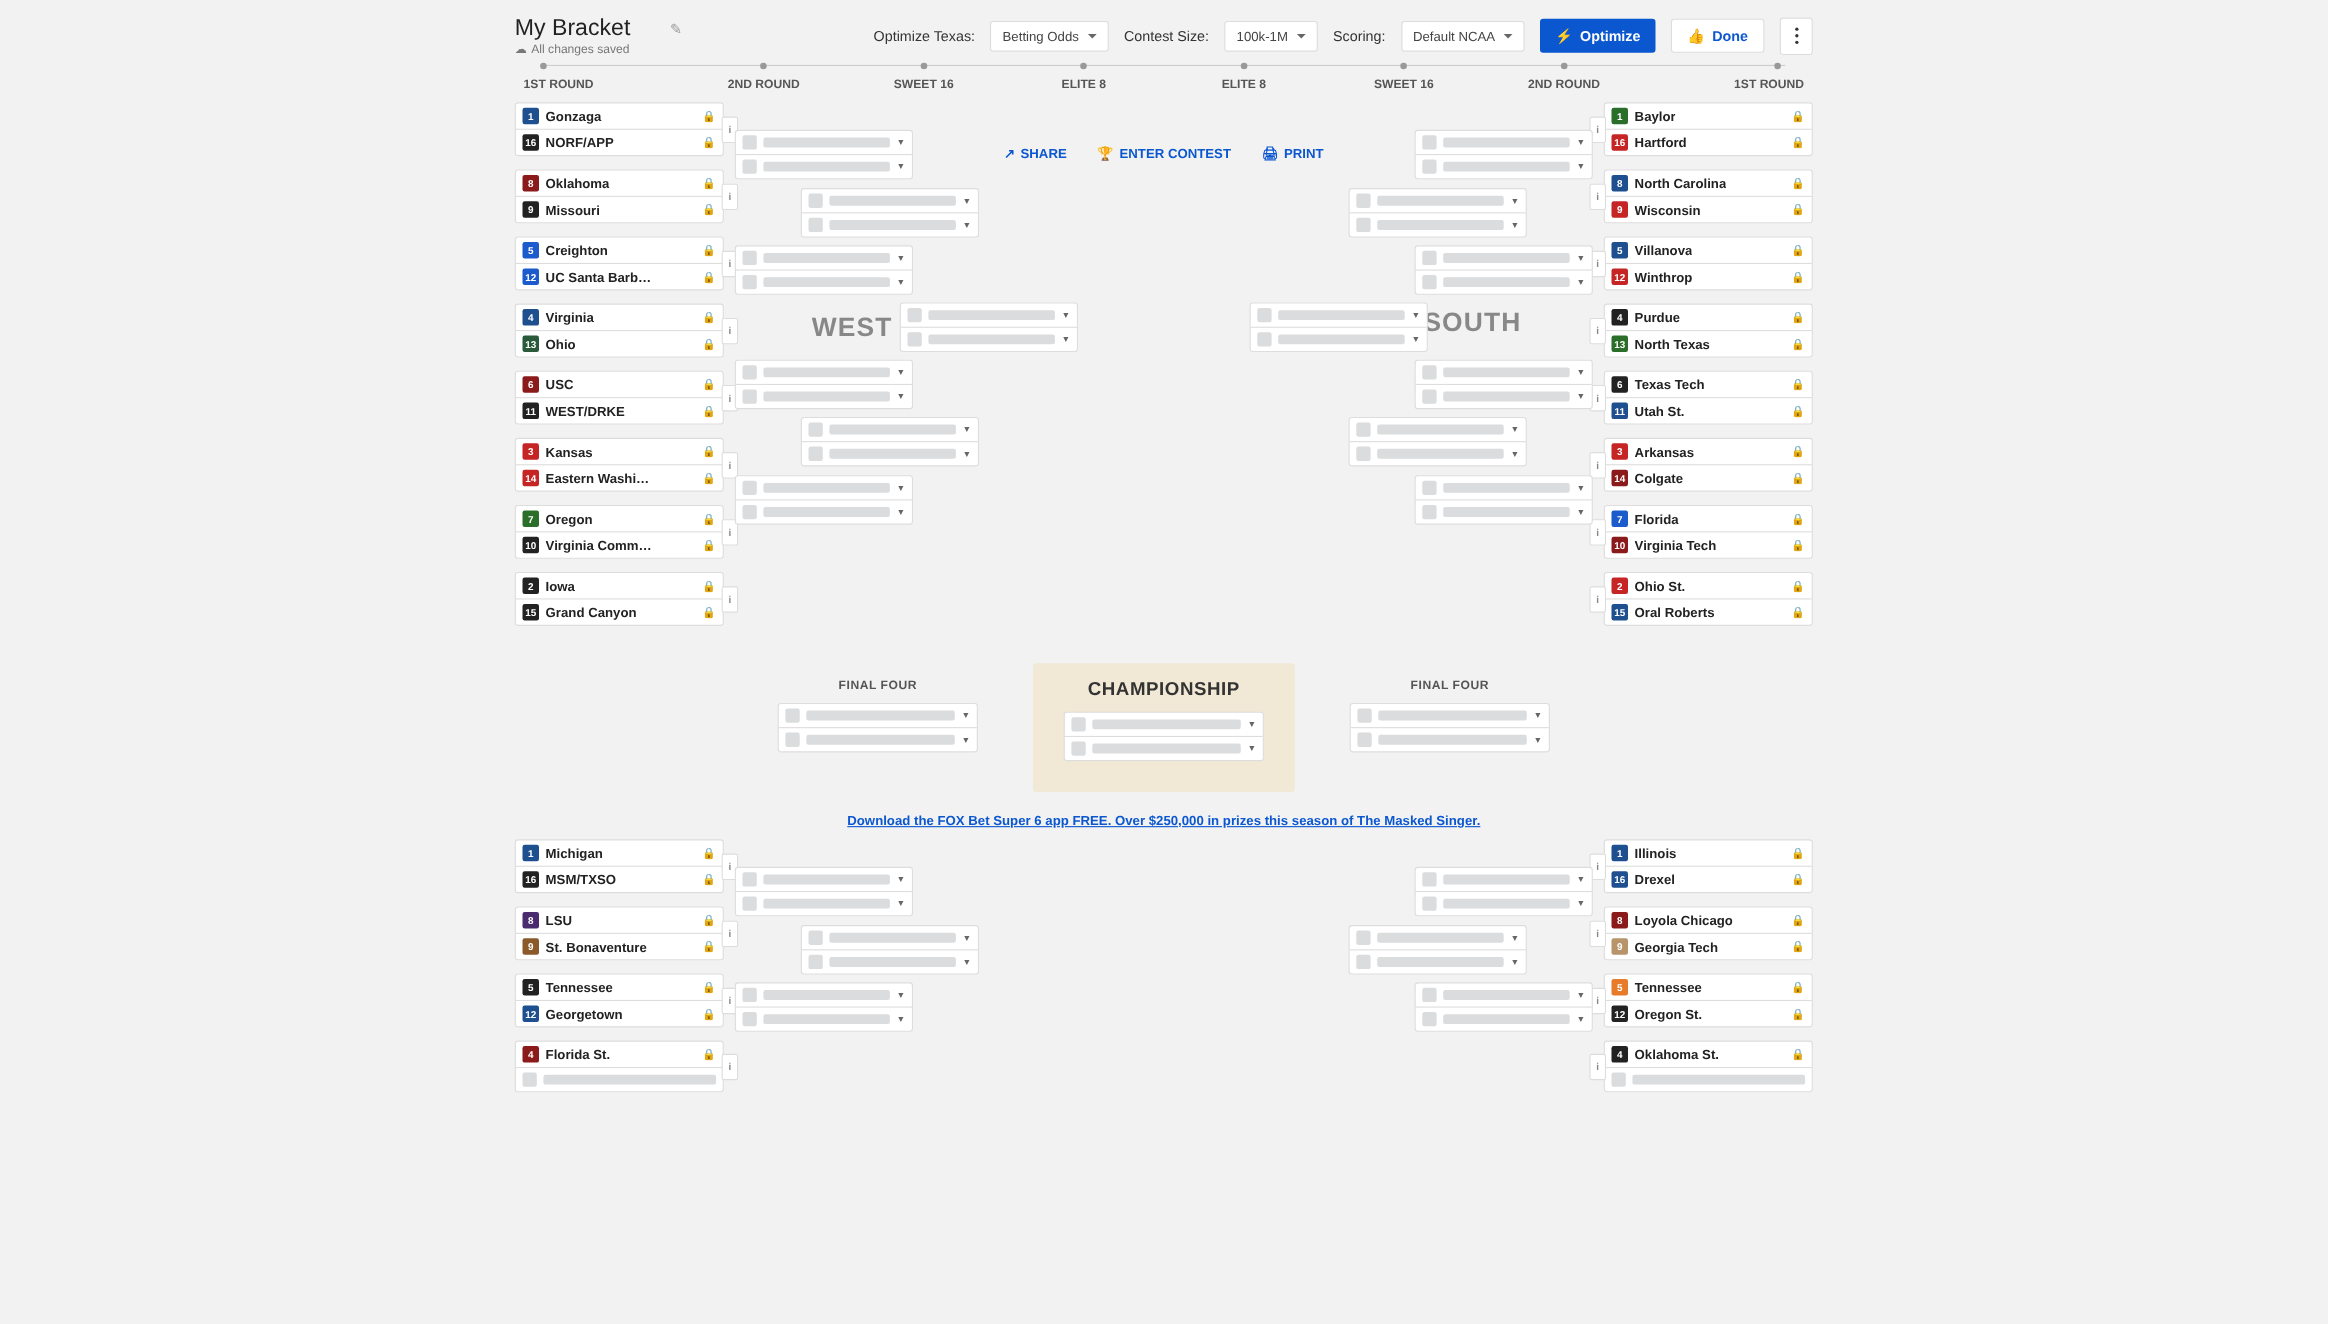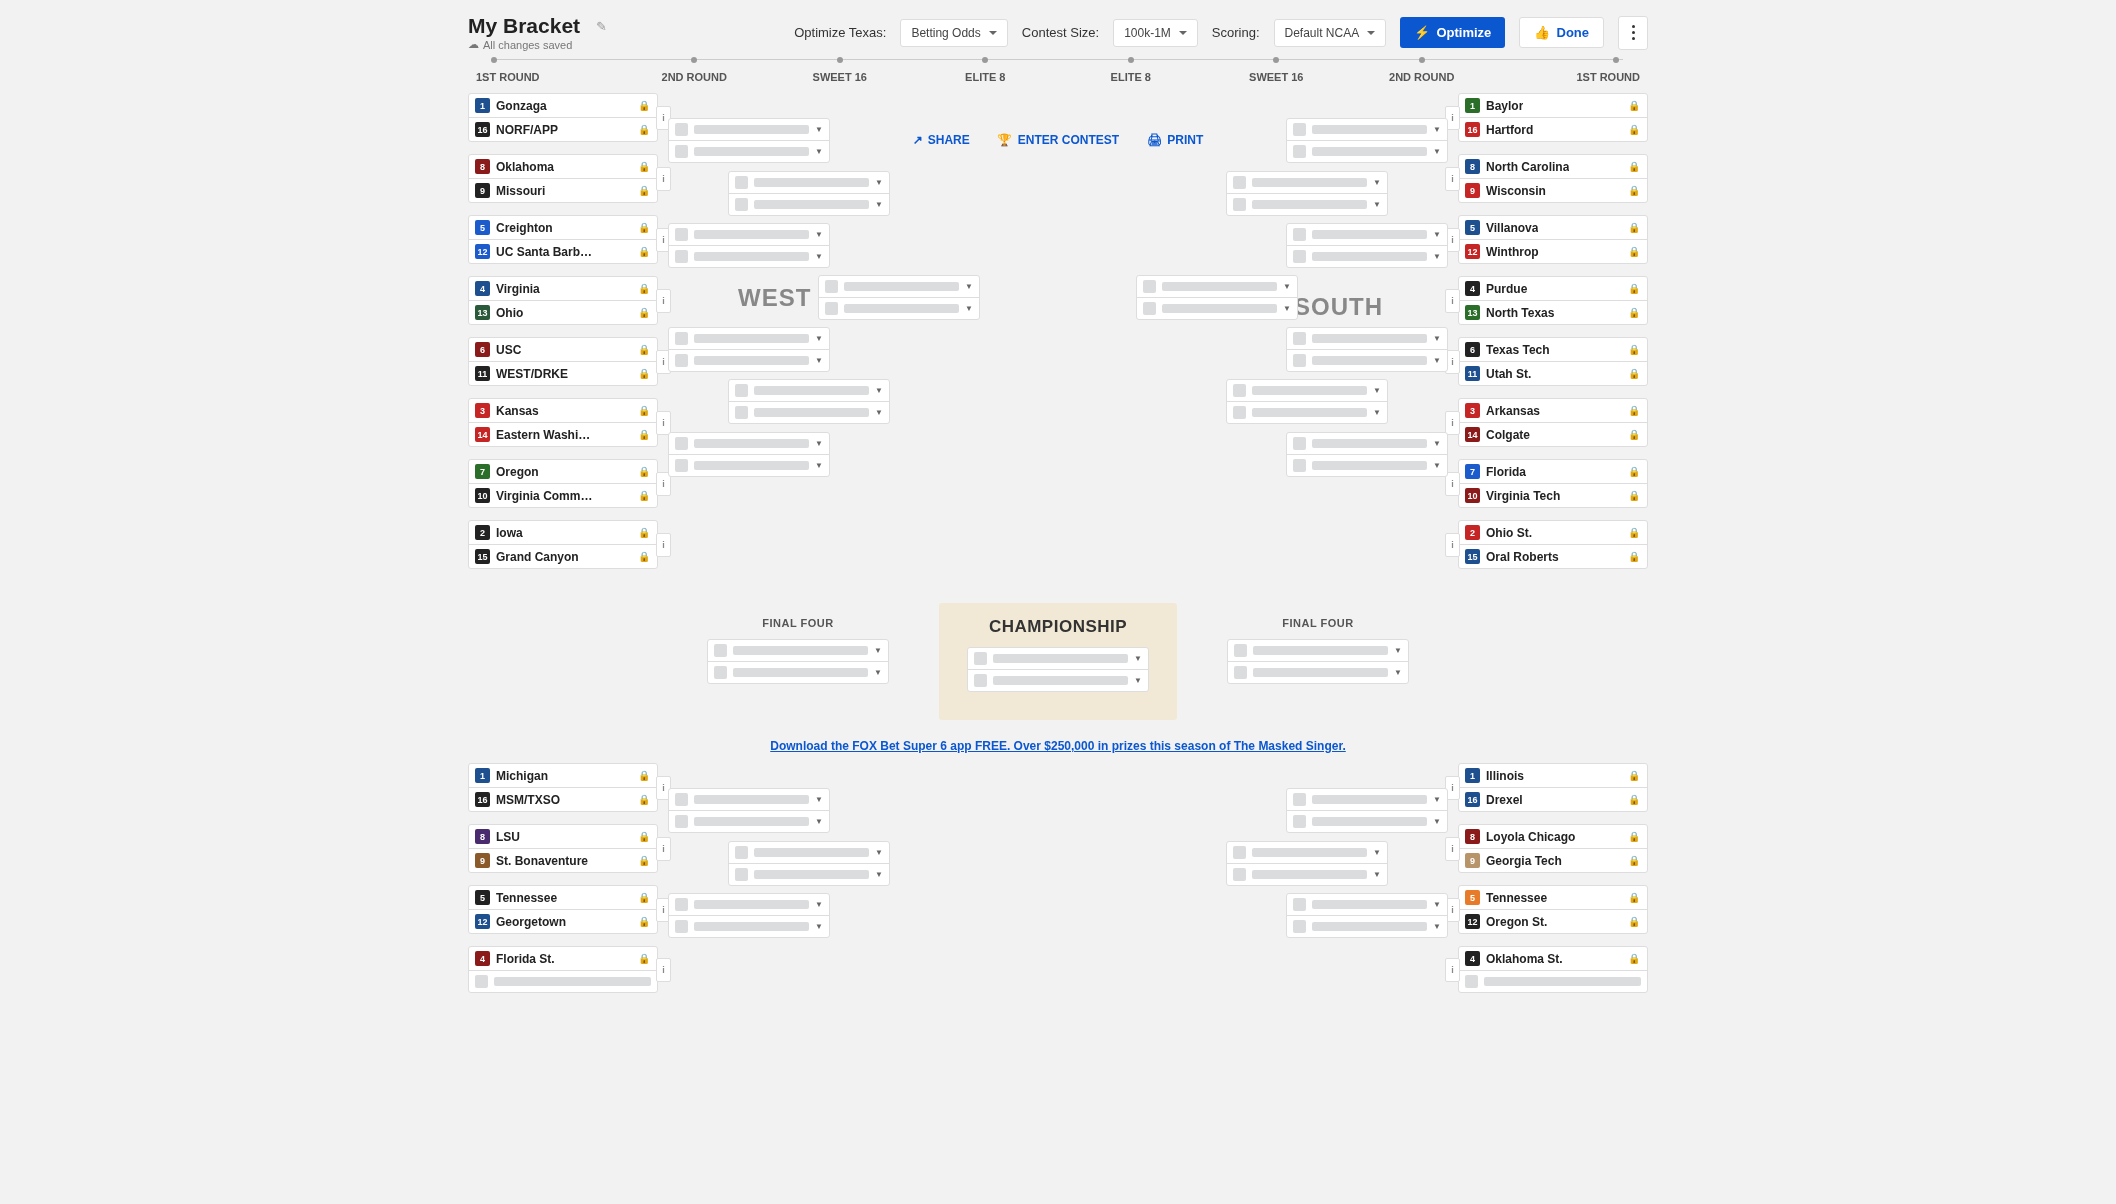--- a/index.html
+++ b/index.html
@@ -8,21 +8,21 @@
   --border:#DDD;
   --text:#222;
   --muted:#5A5A5A;
   --skel:#DADCDE;
 }
 html,body{margin:0;padding:0;background:var(--bg);font-family:Arial,Helvetica,sans-serif;color:var(--text);font-size:13px;}
 .wrap{width:1180px;margin:0 auto;padding:10px 0 30px;}
 
 
 .hdr{display:flex;align-items:center;padding:4px 0 2px;}
-.title{font-size:21px;font-weight:700;margin-right:8px;}
+.title{font-size:21px;font-weight:400;margin-right:28px;}
 .title-line{display:flex;align-items:center;gap:8px;}
 .pencil{color:#999;}
 .saved{display:flex;align-items:center;gap:4px;color:#777;font-size:11px;}
 .hdr-right{margin-left:auto;display:flex;align-items:center;gap:14px;}
 .lbl{font-size:13px;color:#333;}
 .sel{border:1px solid var(--border);background:#fff;border-radius:3px;padding:6px 10px;display:flex;align-items:flex-end;gap:6px;cursor:pointer;font-size:12px;color:#444;}
 .btn-primary{background:var(--blue);color:#fff;border:none;border-radius:3px;padding:8px 14px;font-weight:600;font-size:13px;cursor:pointer;display:flex;align-items:center;gap:6px;}
 .btn-outline{border:1px solid var(--border);background:#fff;color:var(--blue);border-radius:3px;padding:7px 14px;font-weight:600;font-size:13px;cursor:pointer;display:flex;align-items:center;gap:6px;}
 .kebab{border:1px solid var(--border);background:#fff;border-radius:3px;width:28px;height:32px;display:flex;flex-direction:column;align-items:center;justify-content:center;gap:3px;cursor:pointer;}
 .kebab span{width:3px;height:3px;background:#333;border-radius:50%;}
@@ -146,21 +146,21 @@
           <span>🏆</span>
           <span>ENTER CONTEST</span>
         </div>
       <div class="alink">
           <span>🖨</span>
           <span>PRINT</span>
         </div>
     </div>
 
     <div class="region-label" style="left:270px;top:191px">WEST</div>
-    <div class="region-label" style="right:265px;top:200px">SOUTH</div>
+    <div class="region-label" style="right:265px;top:187px">SOUTH</div>
 
     <div class="col col-r1-l" id="west-r1">
         <div class="match">
           <div class="team">
             <span class="seed" style="background:#1E4F8F">1</span>
             <span class="name">Gonzaga</span>
             <span class="lock">🔒</span>
           </div>
           <div class="team">
             <span class="seed" style="background:#222">16</span>

